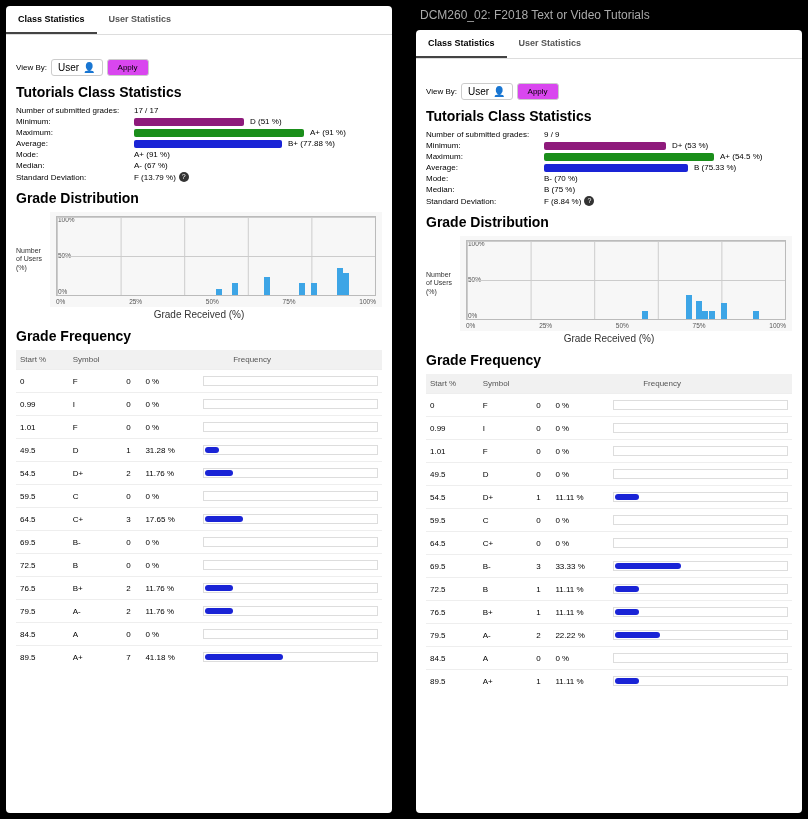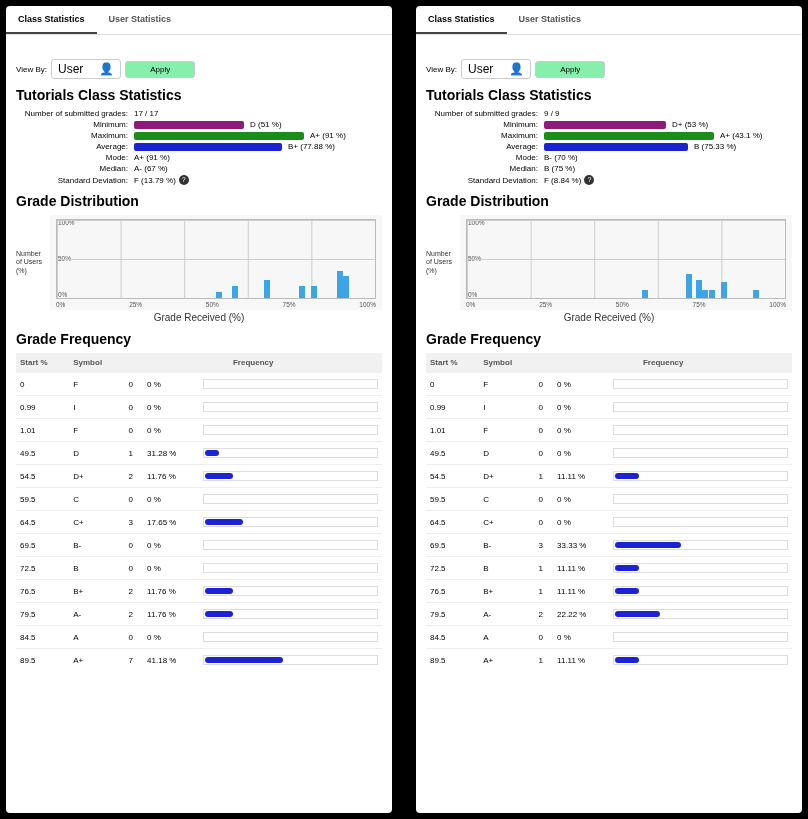--- a/index.html
+++ b/index.html
@@ -5,38 +5,38 @@
   * { box-sizing: border-box; }
   html, body { margin: 0; padding: 0; background: #000; font-family: -apple-system, Arial, sans-serif; }
   body { width: 808px; height: 819px; display: flex; gap: 24px; padding: 6px; }
   .col { flex: 1; display: flex; flex-direction: column; }
   .col-title { color: #aaa; font-size: 12px; font-weight: 500; margin: 2px 0 8px 4px; }
   .panel { background: #fff; border-radius: 4px; box-shadow: 0 2px 8px rgba(0,0,0,.5); flex: 1; overflow: hidden; padding: 0 10px 10px; }
   .tabs { display: flex; border-bottom: 1px solid #ddd; margin: 0 -10px 24px; }
   .tab { padding: 8px 12px; font-size: 9px; font-weight: 600; color: #555; cursor: pointer; }
   .tab.active { border-bottom: 2px solid #444; color: #000; }
   .viewrow { display: flex; align-items: center; gap: 4px; font-size: 8px; margin: 6px 0 8px; }
-  .sel { display: inline-flex; align-items: flex-end; gap: 16px; border: 1px solid #ccc; border-radius: 3px; padding: 2px 6px; font-size: 12px; }
-  .apply { border: 1px solid #ccc; background: #86efac; border-radius: 3px; padding: 3px 24px; font-size: 8px; cursor: pointer; }
+  .sel { display: inline-flex; align-items: flex-end; gap: 4px; border: 1px solid #ccc; border-radius: 3px; padding: 2px 6px; font-size: 10px; }
+  .apply { border: 1px solid #ccc; background: #d946ef; border-radius: 3px; padding: 3px 10px; font-size: 8px; cursor: pointer; }
   h2 { font-size: 14px; font-weight: 700; margin: 8px 0 6px; }
   .kv { display: flex; align-items: center; font-size: 8px; margin: 2px 0; }
-  .kv .l { width: 118px; text-align: right; padding-right: 6px; }
+  .kv .l { width: 118px; text-align: left; padding-right: 6px; }
   .kv .bar { height: 8px; border-radius: 2px; }
   .kv .g { margin-left: 6px; }
   .help { display:inline-block; width:10px; height:10px; border-radius:50%; background:#333; color:#fff; font-size:7px; text-align:center; line-height:10px; margin-left:3px; }
   .chartwrap { display: flex; gap: 4px; }
   .ylabel { font-size: 7px; text-align: left; width: 30px; color:#333; align-self: center; line-height:1.2;}
   .chart { flex: 1; background: #f7f7f7; padding: 4px 6px 2px; position: relative; }
   .grid { border: 1px solid #bbb; height: 80px; background: linear-gradient(to right, #ccc 1px, transparent 1px) 0 0 / 20% 100%, linear-gradient(to bottom, #ccc 1px, transparent 1px) 0 0 / 100% 50%; display: flex; align-items: flex-end; gap: 3px; padding: 0 2px; }
   .chart .cbar { width: 6px; background: #3da5e6; }
   .ticks { display:flex; justify-content:space-between; font-size:6.5px; color:#555; margin-top:2px; }
   .yticks { position:absolute; left:8px; top:4px; bottom:12px; font-size:6.5px; color:#555; display:flex; flex-direction:column; justify-content:space-between;}
   .xlabel { text-align:center; font-size: 10px; margin-top:2px; color:#333;}
   table { width: 100%; border-collapse: collapse; font-size: 8px; }
-  thead th { background: #f1f1f1; color:#555; font-weight:700; padding: 5px 4px; text-align:left; }
+  thead th { background: #f1f1f1; color:#555; font-weight:400; padding: 5px 4px; text-align:left; }
   tbody td { border-top: 1px solid #eee; padding: 6px 4px; vertical-align: middle;}
   .fbar-cell { width: 50%; }
   .fbar-box { border:1px solid #ddd; height:10px; position:relative; }
   .fbar { position:absolute; left:1px; top:1px; bottom:1px; background:#1a24d6; border-radius:3px; }
 </style>
 </head>
 <body>
 
 <div class="col">
   <div class="panel">
@@ -265,20 +265,21 @@
                 <div class="fbar" style="width:45%"></div>
               </div>
             </td>
           </tr>
         </tbody>
     </table>
   </div>
 </div>
 
 <div class="col">
+  <div class="col-title">DCM260_02: F2018 Text or Video Tutorials</div>
   <div class="panel">
     <div class="tabs">
       <div class="tab active">Class Statistics</div>
       <div class="tab">User Statistics</div>
     </div>
     <div class="viewrow">
       <span>View By:</span>
       <span class="sel">
           <span>User</span>
           <span>👤</span>
@@ -291,21 +292,21 @@
         <span>9 / 9</span>
       </div>
     <div class="kv">
         <span class="l">Minimum:</span>
         <div class="bar" style="background:#8e1a7b;width:122px"></div>
         <span class="g">D+ (53 %)</span>
       </div>
     <div class="kv">
         <span class="l">Maximum:</span>
         <div class="bar" style="background:#1a8e1a;width:170px"></div>
-        <span class="g">A+ (43.1 %)</span>
+        <span class="g">A+ (54.5 %)</span>
       </div>
     <div class="kv">
         <span class="l">Average:</span>
         <div class="bar" style="background:#1a24d6;width:144px"></div>
         <span class="g">B (75.33 %)</span>
       </div>
     <div class="kv">
         <span class="l">Mode:</span>
         <span>B- (70 %)</span>
       </div>

